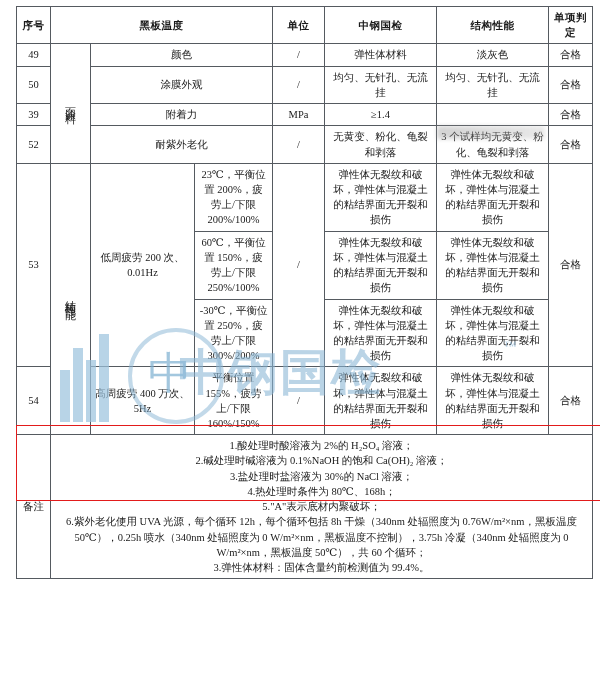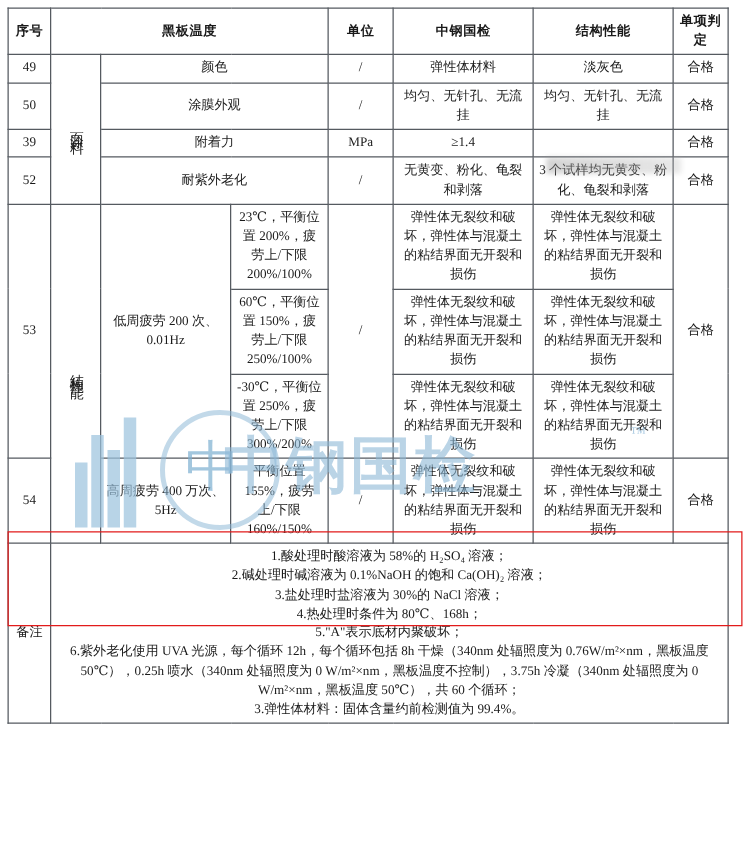--- a/index.html
+++ b/index.html
@@ -9,21 +9,21 @@
   }
   body {
     width: 600px; height: 683px;
     font-family: "Liberation Serif", "DejaVu Serif", serif;
     color: #1a1a1a;
     position: relative;
     overflow: hidden;
   }
   .sheet {
     position: absolute;
-    left: 6px; top: 6px;
+    left: 16px; top: 6px;
     width: 576px; height: 671px;
   }
   table.main {
     width: 100%;
     border-collapse: collapse;
     table-layout: fixed;
   }
   table.main td, table.main th {
     border: 1px solid #555a60;
     padding: 3px 4px;
@@ -259,21 +259,21 @@
         <td>平衡位置 155%，疲劳上/下限 160%/150%</td>
         <td>/</td>
         <td>弹性体无裂纹和破坏，弹性体与混凝土的粘结界面无开裂和损伤</td>
         <td>弹性体无裂纹和破坏，弹性体与混凝土的粘结界面无开裂和损伤</td>
         <td>合格</td>
       </tr>
 
       <tr>
         <td class="remark-label">备注</td>
         <td class="remark-body" colspan="7">
-          <div>1.酸处理时酸溶液为 58%的 H₂SO₄ 溶液；</div>
+          <div>1.酸处理时酸溶液为 2%的 H₂SO₄ 溶液；</div>
           <div>2.碱处理时碱溶液为 0.1%NaOH 的饱和 Ca(OH)₂ 溶液；</div>
           <div>3.盐处理时盐溶液为 30%的 NaCl 溶液；</div>
           <div>4.热处理时条件为 80℃、168h；</div>
           <div>5."A"表示底材内聚破坏；</div>
           <div>6.紫外老化使用 UVA 光源，每个循环 12h，每个循环包括 8h 干燥（340nm 处辐照度为 0.76W/m²×nm，黑板温度 50℃），0.25h 喷水（340nm 处辐照度为 0 W/m²×nm，黑板温度不控制），3.75h 冷凝（340nm 处辐照度为 0 W/m²×nm，黑板温度 50℃），共 60 个循环；</div>
           <div>3.弹性体材料：固体含量约前检测值为 99.4%。</div>
         </td>
       </tr>
     </tbody>
   </table>

